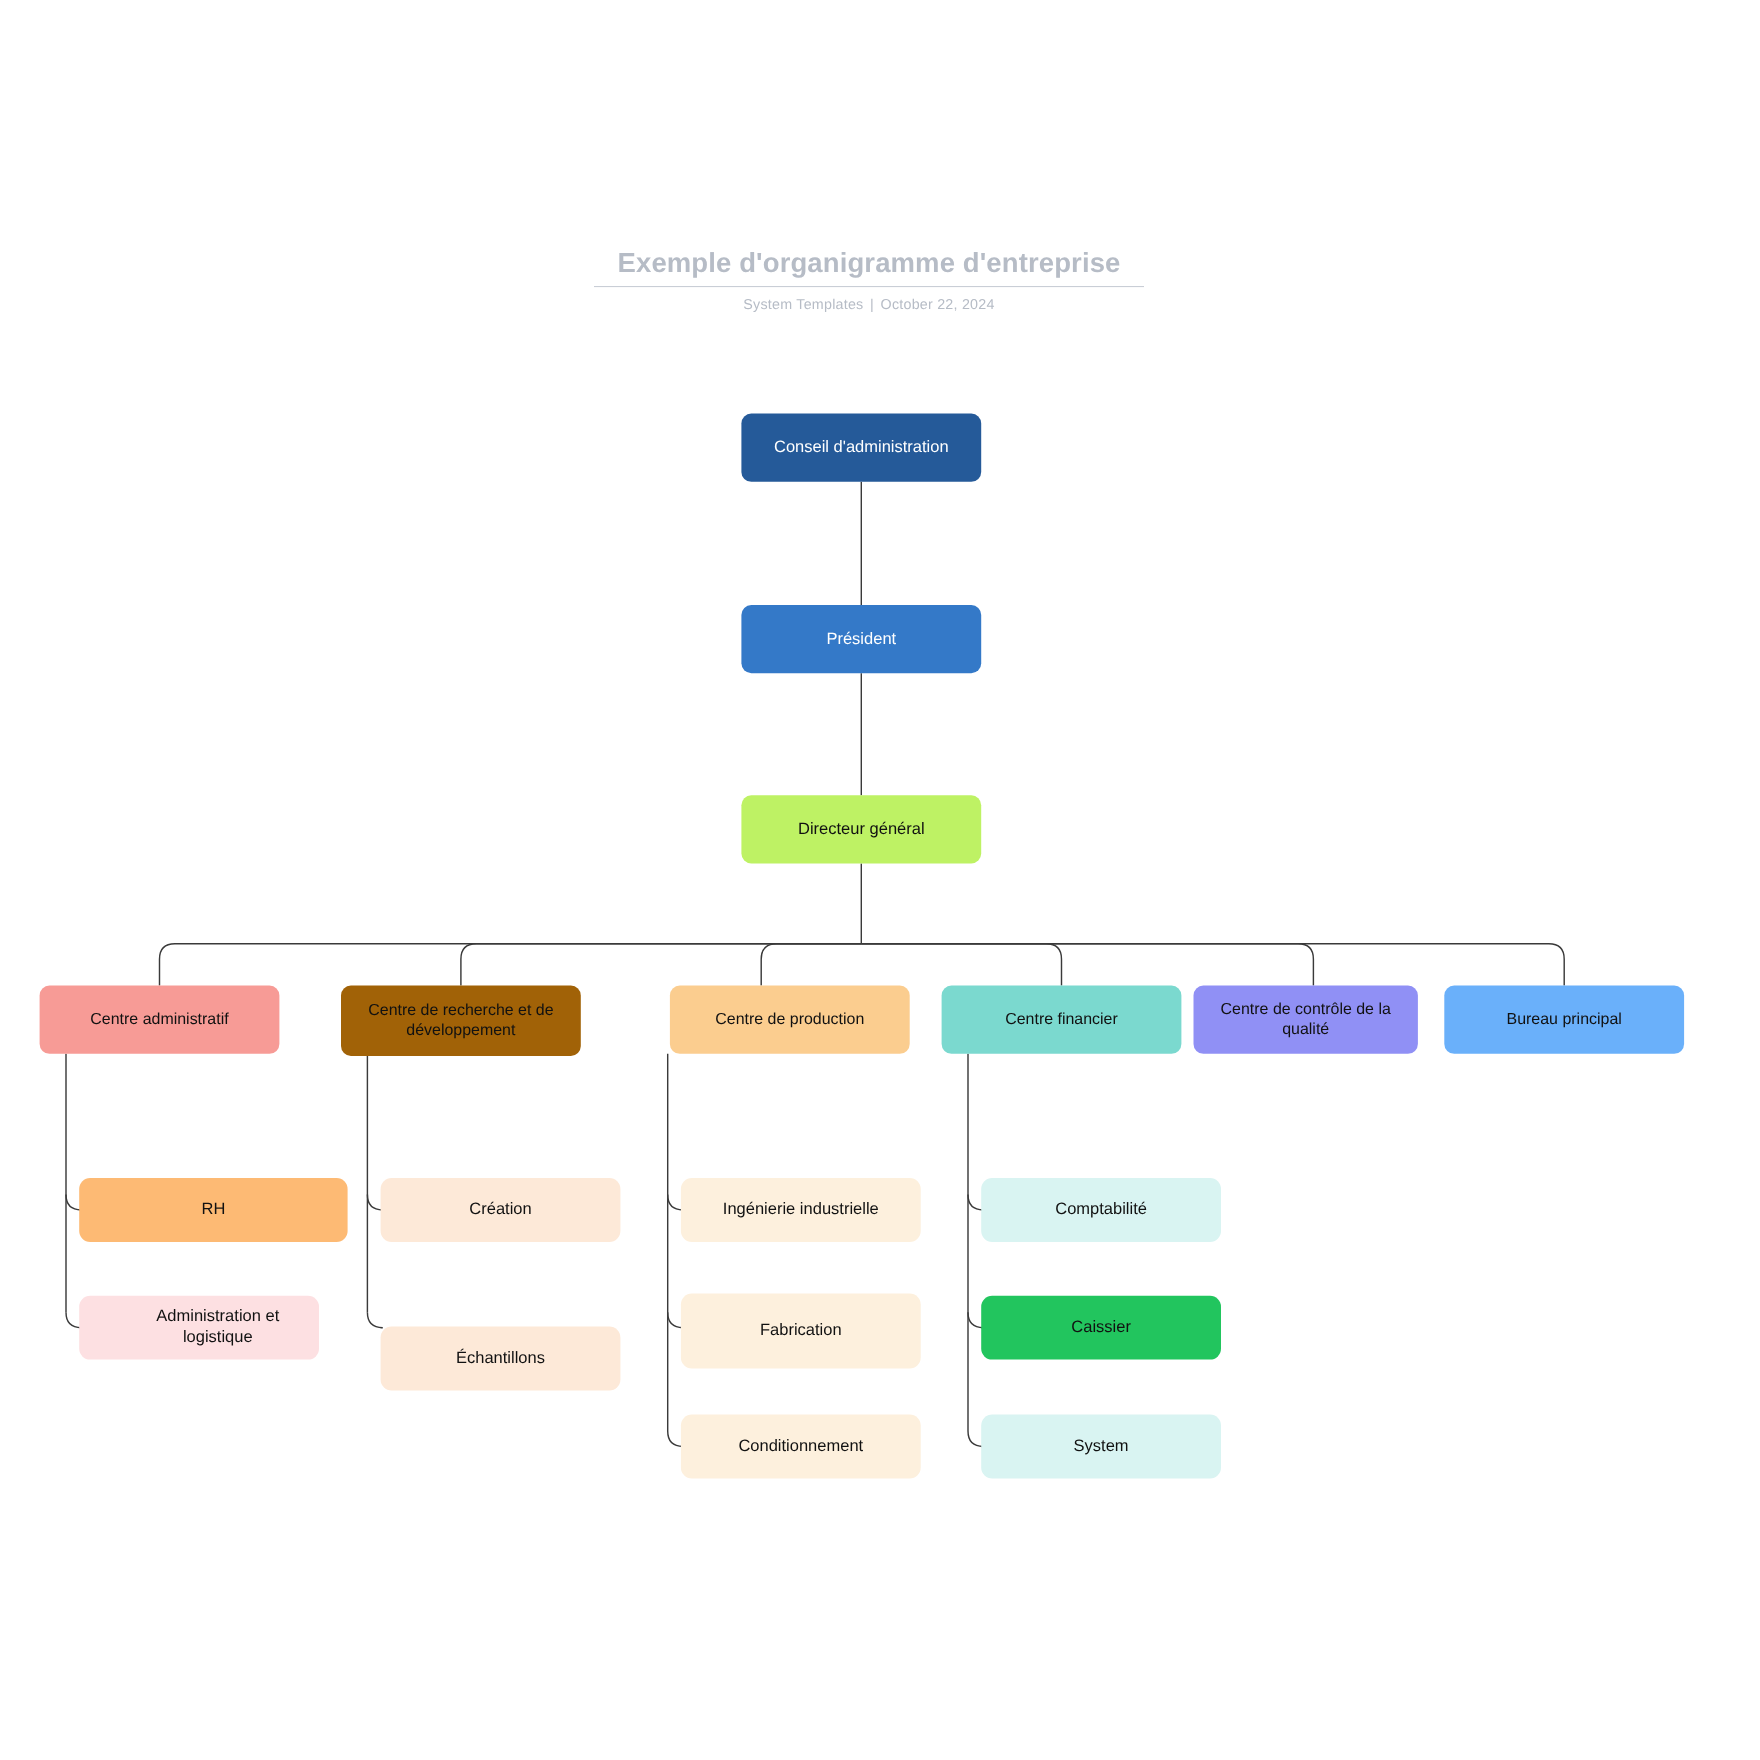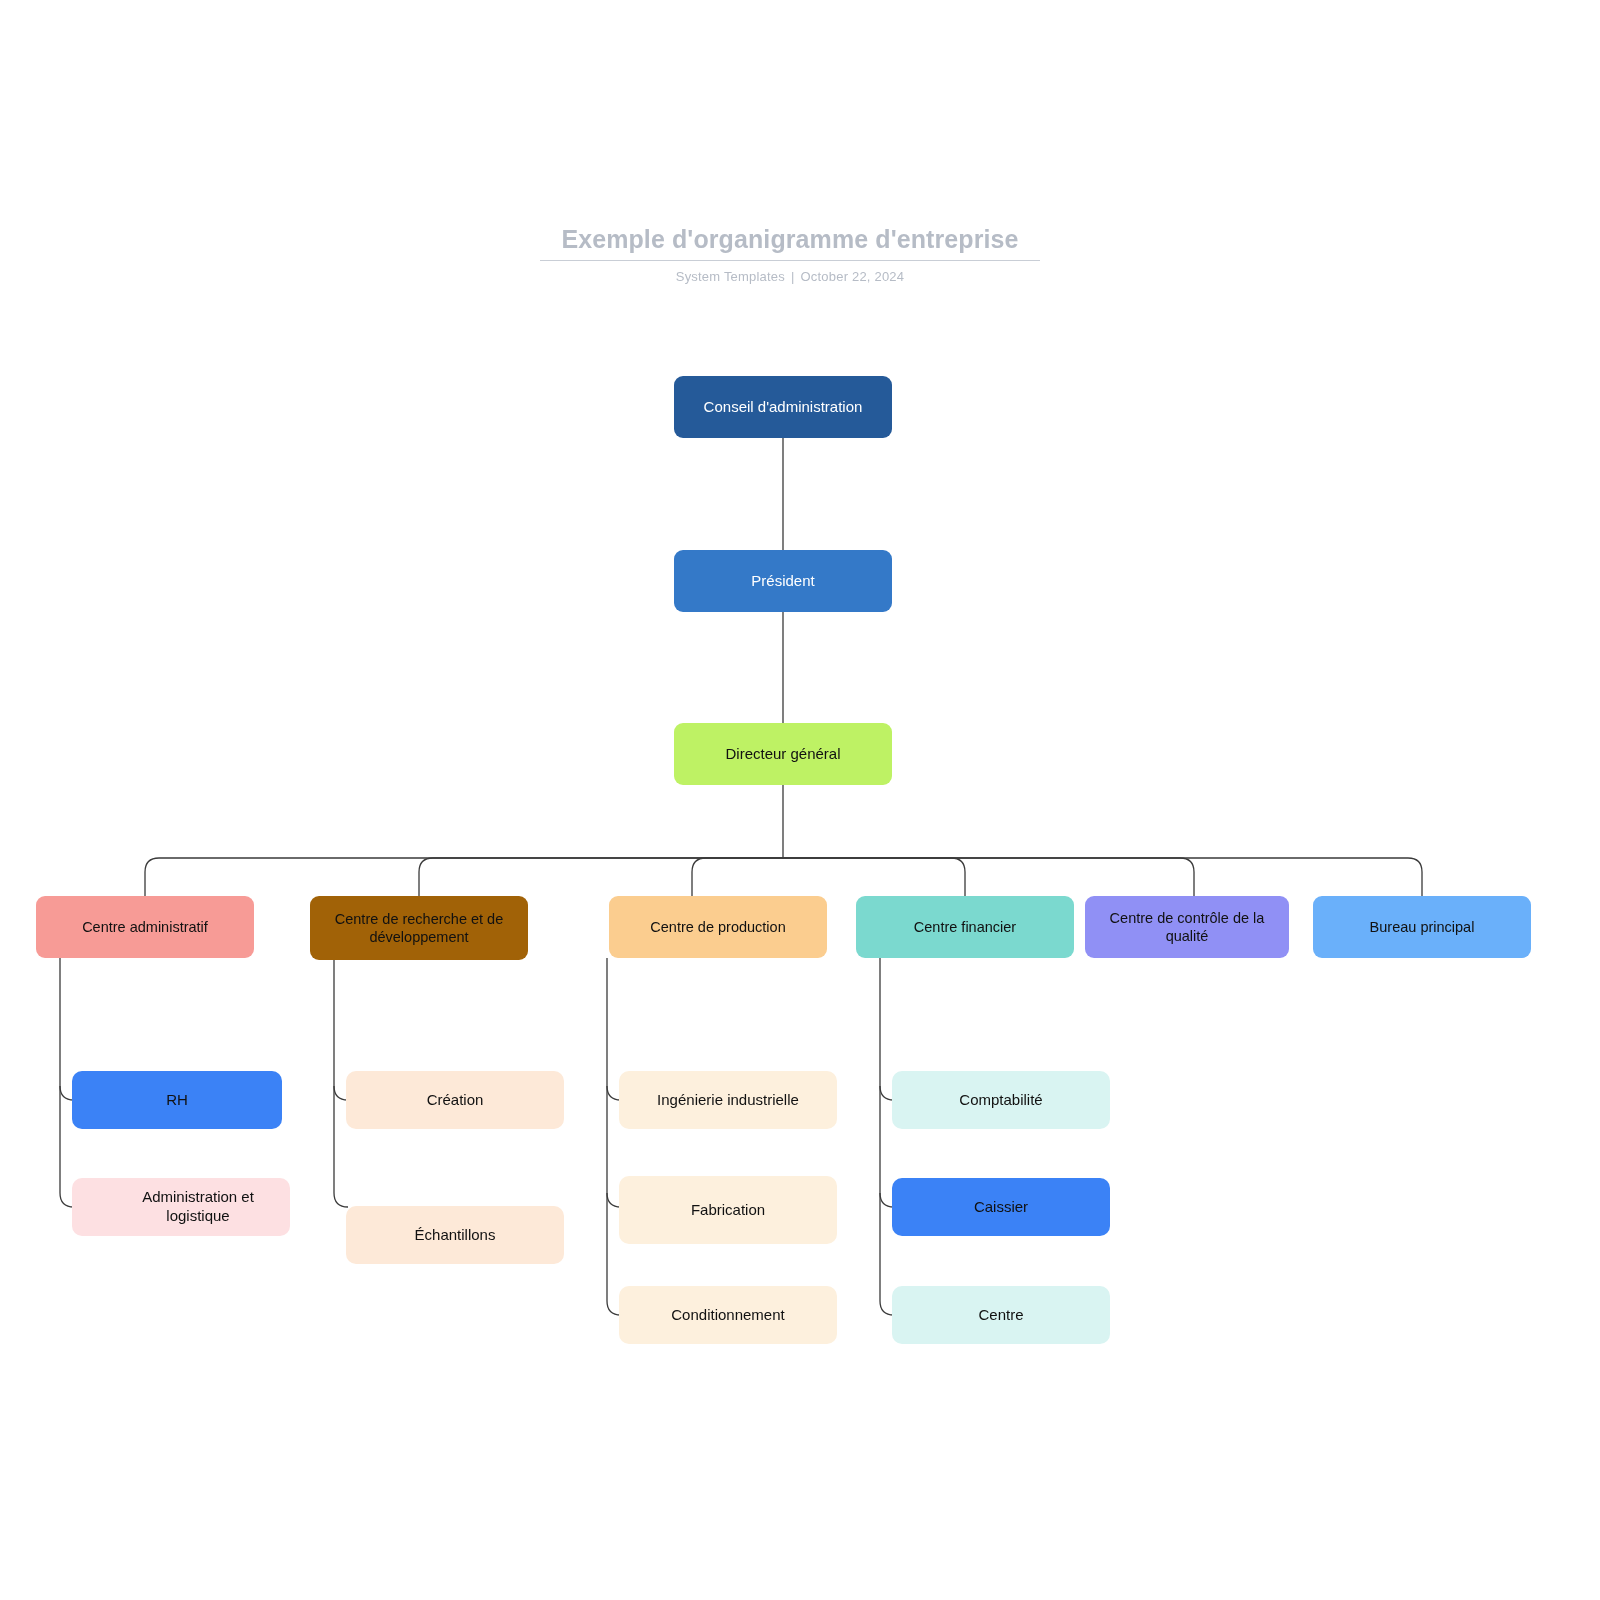--- a/index.html
+++ b/index.html
@@ -124,21 +124,21 @@
       </div>
       <div class="node lvl2" style="left: 674px; top: 550px; width: 218px; height: 62px; background: rgb(52, 121, 200); color: rgb(255, 255, 255);">
         <span>Président</span>
       </div>
       <div class="node lvl3" style="left: 674px; top: 723px; width: 218px; height: 62px; background: #bef264; color: rgb(17, 17, 17);">
         <span>Directeur général</span>
       </div>
       <div class="node dept" style="left: 36px; top: 896px; width: 218px; height: 62px; background: rgb(247, 155, 150);">
         <span>Centre administratif</span>
       </div>
-      <div class="node leaf" style="left: 72px; top: 1071px; width: 210px; height: 58px; background: #3b82f6;">
+      <div class="node leaf" style="left: 72px; top: 1071px; width: 244px; height: 58px; background: #fdba74;">
         <span>RH</span>
       </div>
       <div class="node leaf" style="left: 72px; top: 1178px; width: 218px; height: 58px; background: rgb(253, 224, 226); padding-left: 44px;">
         <span>Administration et logistique</span>
       </div>
       <div class="node dept" style="left: 310px; top: 896px; width: 218px; height: 64px; background: #a16207;">
         <span>Centre de recherche et de développement</span>
       </div>
       <div class="node leaf" style="left: 346px; top: 1071px; width: 218px; height: 58px; background: rgb(253, 233, 216);">
         <span>Création</span>
@@ -157,25 +157,25 @@
       </div>
       <div class="node leaf" style="left: 619px; top: 1286px; width: 218px; height: 58px; background: rgb(253, 240, 221);">
         <span>Conditionnement</span>
       </div>
       <div class="node dept" style="left: 856px; top: 896px; width: 218px; height: 62px; background: rgb(123, 217, 207);">
         <span>Centre financier</span>
       </div>
       <div class="node leaf" style="left: 892px; top: 1071px; width: 218px; height: 58px; background: rgb(217, 244, 242);">
         <span>Comptabilité</span>
       </div>
-      <div class="node leaf" style="left: 892px; top: 1178px; width: 218px; height: 58px; background: #3b82f6;">
+      <div class="node leaf" style="left: 892px; top: 1178px; width: 218px; height: 58px; background: #22c55e;">
         <span>Caissier</span>
       </div>
       <div class="node leaf" style="left: 892px; top: 1286px; width: 218px; height: 58px; background: rgb(217, 244, 242);">
-        <span>Centre</span>
+        <span>System</span>
       </div>
       <div class="node dept" style="left: 1085px; top: 896px; width: 204px; height: 62px; background: rgb(144, 144, 245);">
         <span>Centre de contrôle de la qualité</span>
       </div>
       <div class="node dept" style="left: 1313px; top: 896px; width: 218px; height: 62px; background: rgb(106, 176, 250);">
         <span>Bureau principal</span>
       </div>
     </div>
 
 </div>

